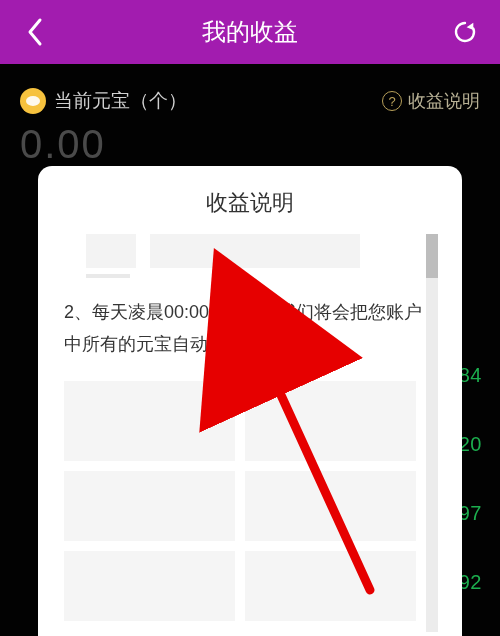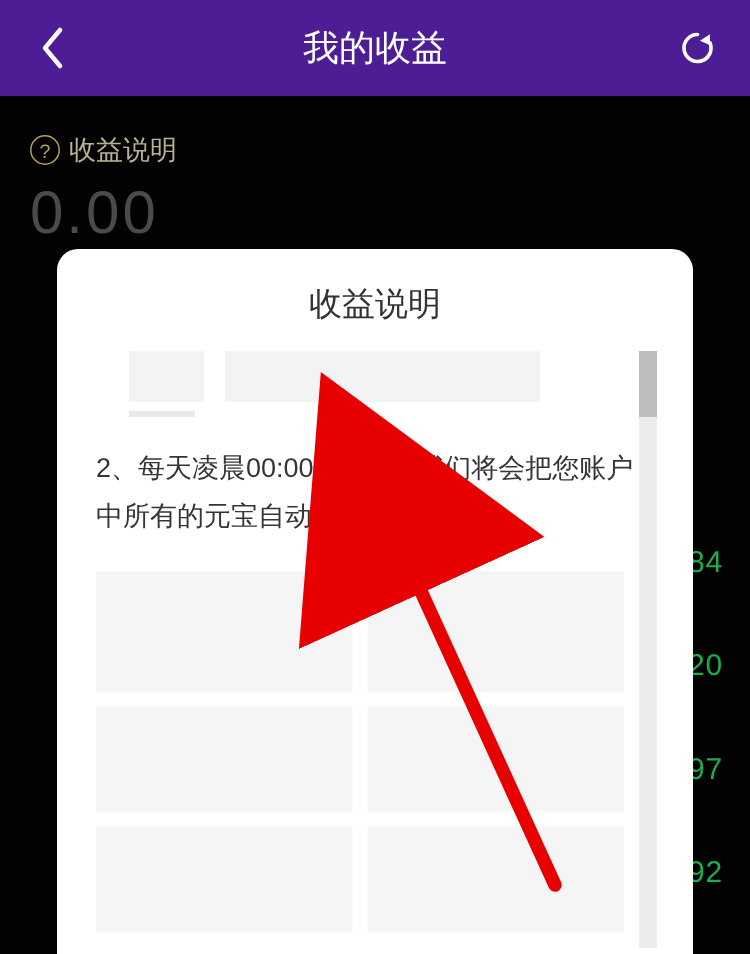--- a/index.html
+++ b/index.html
@@ -11,21 +11,21 @@
     position: relative;
   }
 
   
   .navbar {
     position: relative;
     height: 64px;
     display: flex;
     align-items: center;
     justify-content: center;
-    background: #4c1d95;
+    background: #a21caf;
   }
   .nav-back {
     position: absolute;
     left: 10px;
     top: 0;
     height: 100%;
     width: 50px;
     display: flex;
     align-items: center;
     justify-content: center;
@@ -225,20 +225,28 @@
   <div class="nav-refresh">
     <svg width="26" height="26" viewBox="0 0 26 26">
       <path d="M13 4 a9 9 0 1 0 8.3 5.5" fill="none" stroke="#ffffff" stroke-width="2.4" stroke-linecap="round"></path>
       <polygon points="21.3,3.8 21.3,11 14.6,8.2" fill="#ffffff"></polygon>
     </svg>
   </div>
 </div>
 
 <div class="page-bg">
   <div class="balance-row">
+    <div class="balance-left">
+      <span class="coin-icon">
+        <svg width="16" height="16" viewBox="0 0 16 16">
+          <ellipse cx="8" cy="8" rx="7" ry="5" fill="#ffffff" opacity="0.9"></ellipse>
+        </svg>
+      </span>
+      <span class="balance-label">当前元宝（个）</span>
+    </div>
     <div class="explain-link">
       <span class="q-icon">?</span>
       <span>收益说明</span>
     </div>
   </div>
   <div class="big-amount">0.00</div>
 
   <div class="green-list">
     <span>984</span>
     <span>+20</span>

